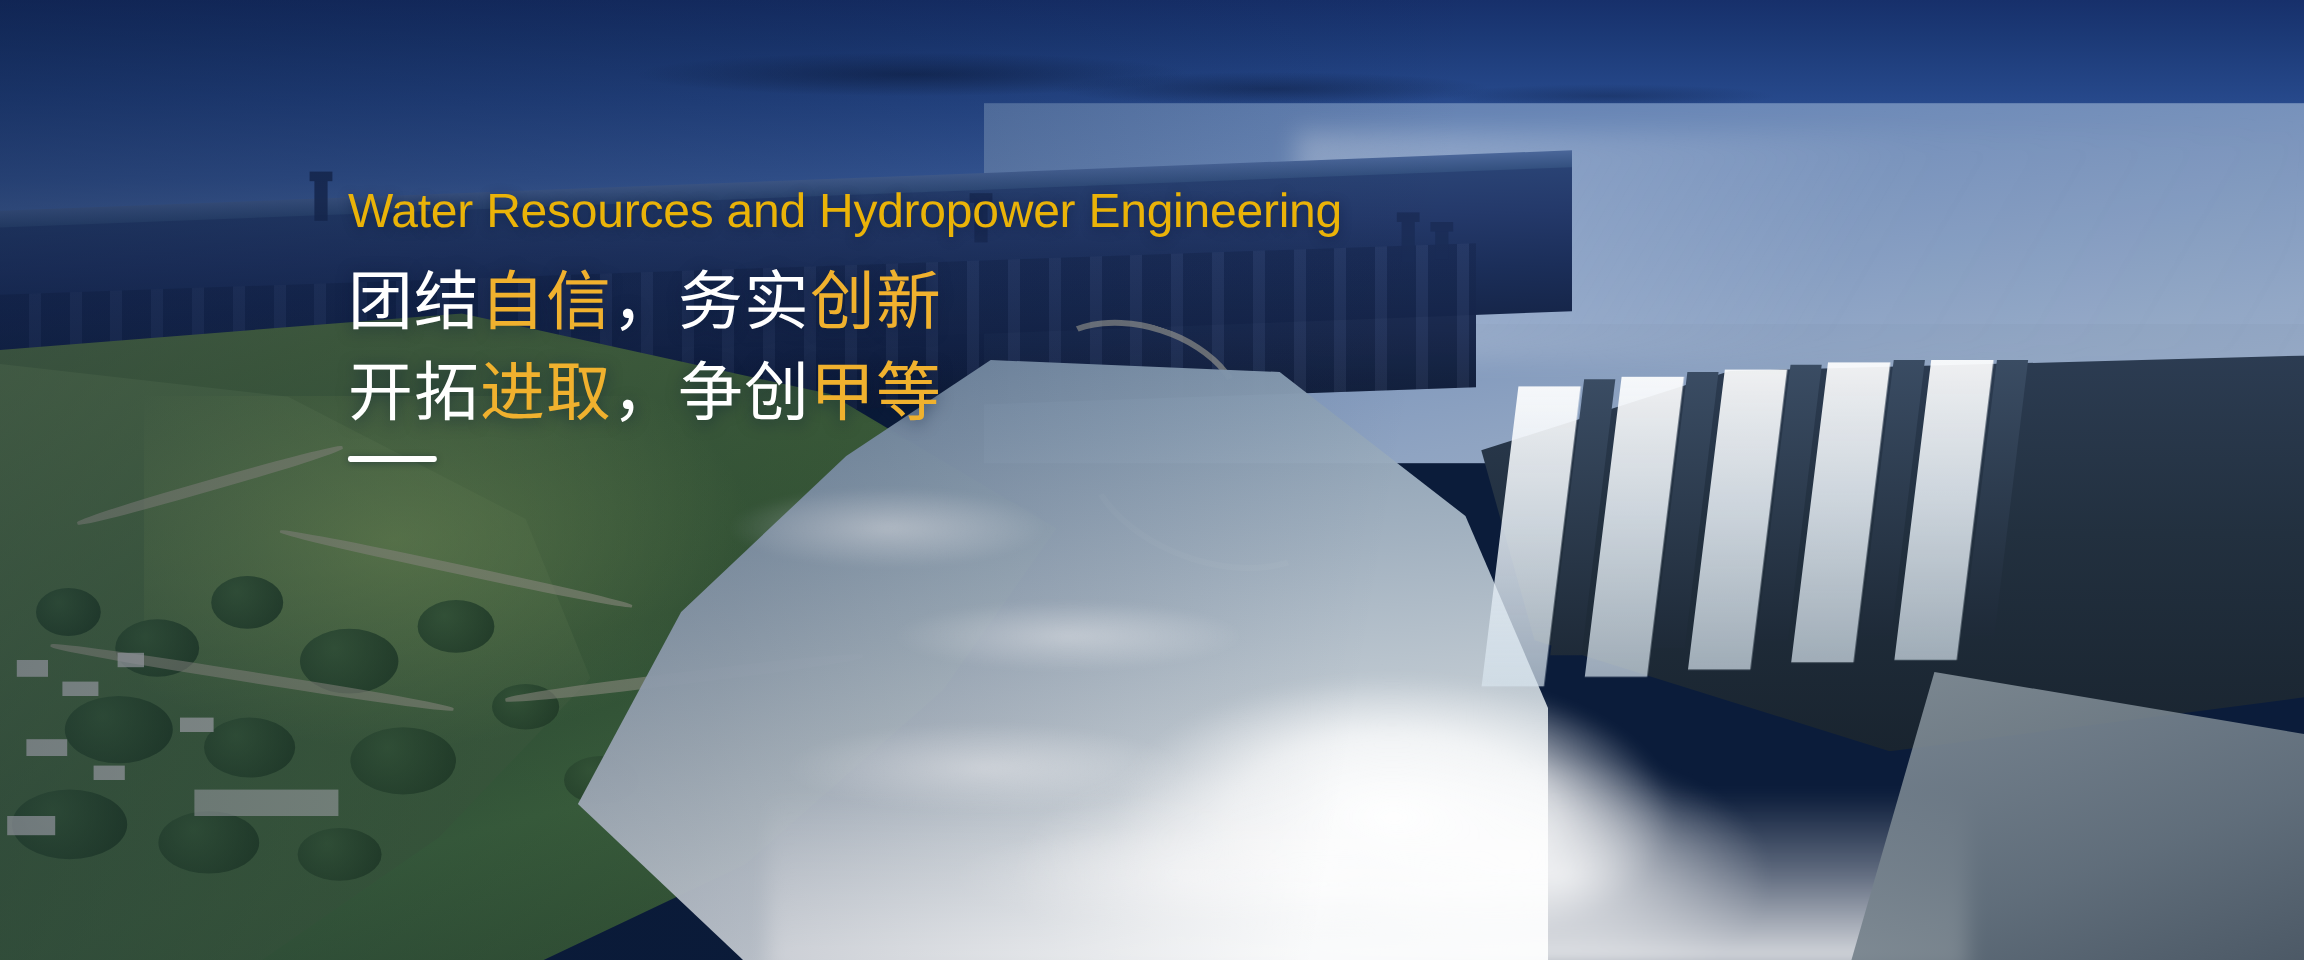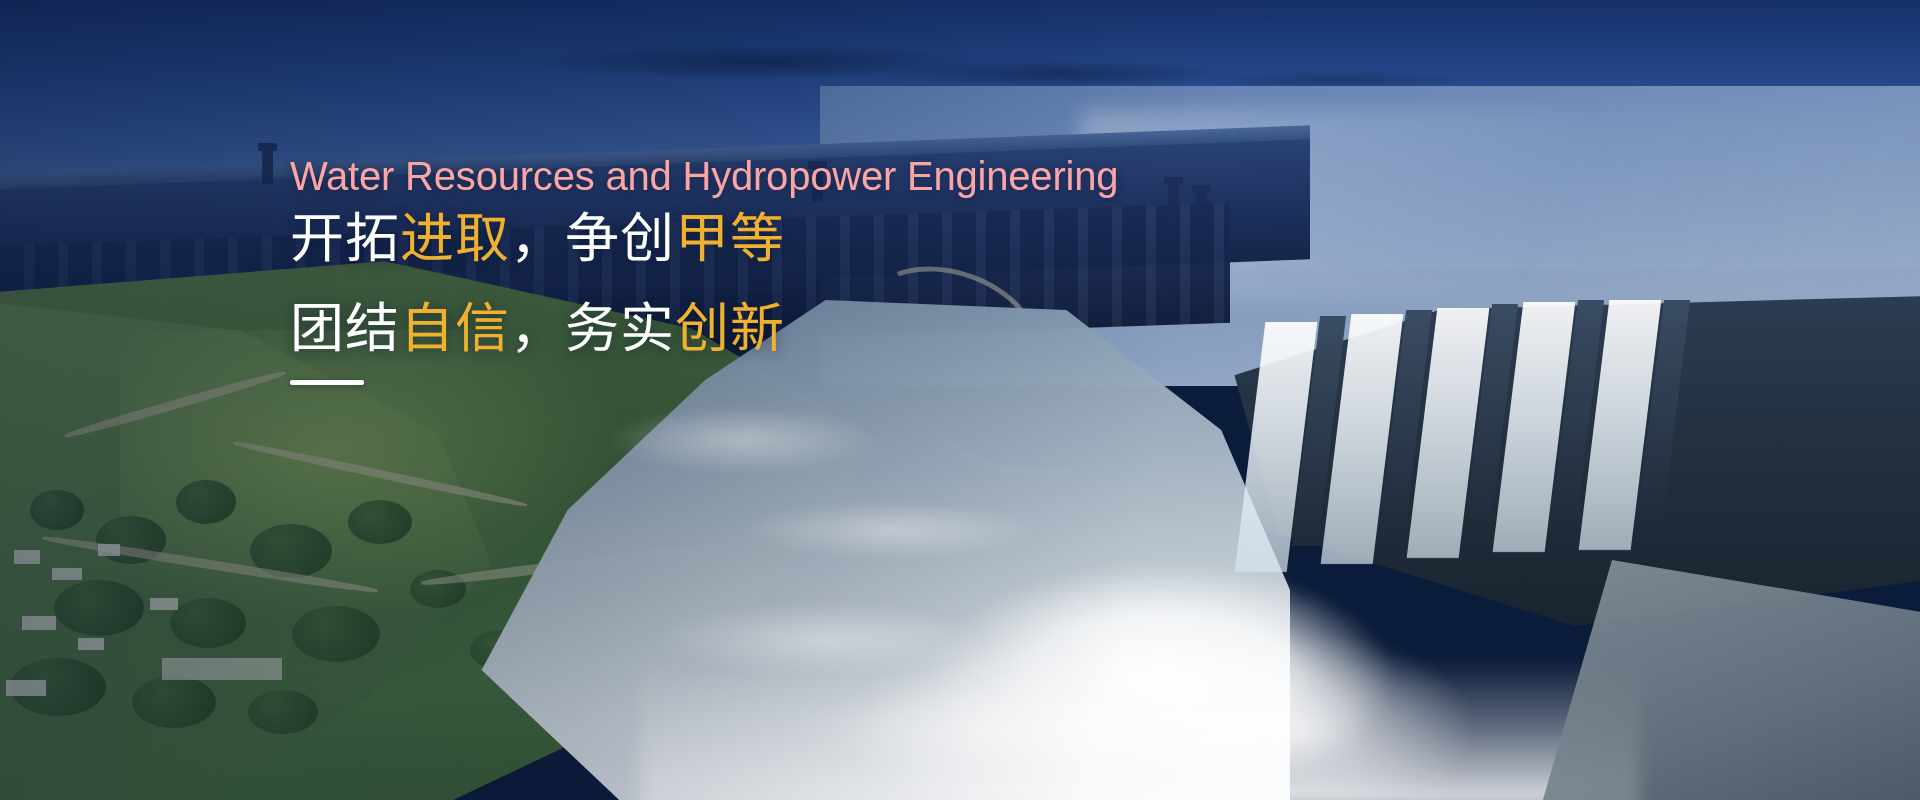--- a/index.html
+++ b/index.html
@@ -206,21 +206,21 @@
     font-weight:bold;
     color:#ffffff;
     letter-spacing:.5px;
     line-height:1.05;
     text-shadow:0 2px 10px rgba(0,20,50,.45);
   }
   .brand-subtitle{
     margin-top:14px;
     font-size:40px;
     font-weight:400;
-    color:#fca5a5;
+    color:#eab308;
     letter-spacing:-0.2px;
     line-height:1.12;
     white-space:nowrap;
     text-shadow:0 2px 10px rgba(0,20,50,.45);
   }
   .slogan{
     font-size:54px;
     font-weight:400;
     line-height:1.38;
     color:#ffffff;
@@ -321,24 +321,24 @@
     <div class="bank-right"></div>
 
     <div class="scrim"></div>
   </div>
 
   <div class="overlay">
 
 
     <div class="brand-subtitle">Water Resources and Hydropower Engineering</div>
 
+    <div class="slogan slogan-1">
+      <span>团结</span><span class="hl">自信</span><span>，务实</span><span class="hl">创新</span>
+    </div>
+
     <div class="slogan slogan-2">
       <span>开拓</span><span class="hl">进取</span><span>，争创</span><span class="hl">甲等</span>
     </div>
 
-    <div class="slogan slogan-1">
-      <span>团结</span><span class="hl">自信</span><span>，务实</span><span class="hl">创新</span>
-    </div>
-
     <div class="rule"></div>
   </div>
 
 </div>
 
 </body></html>

